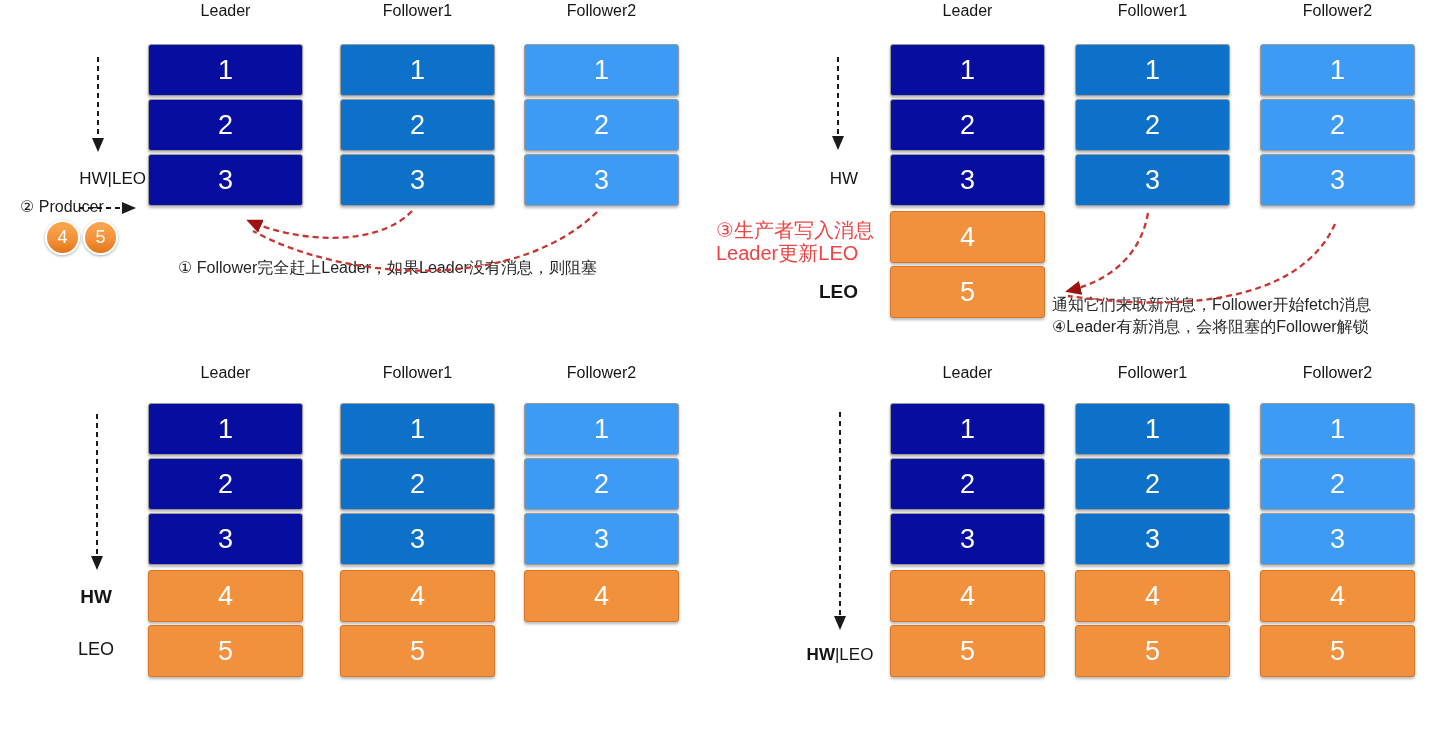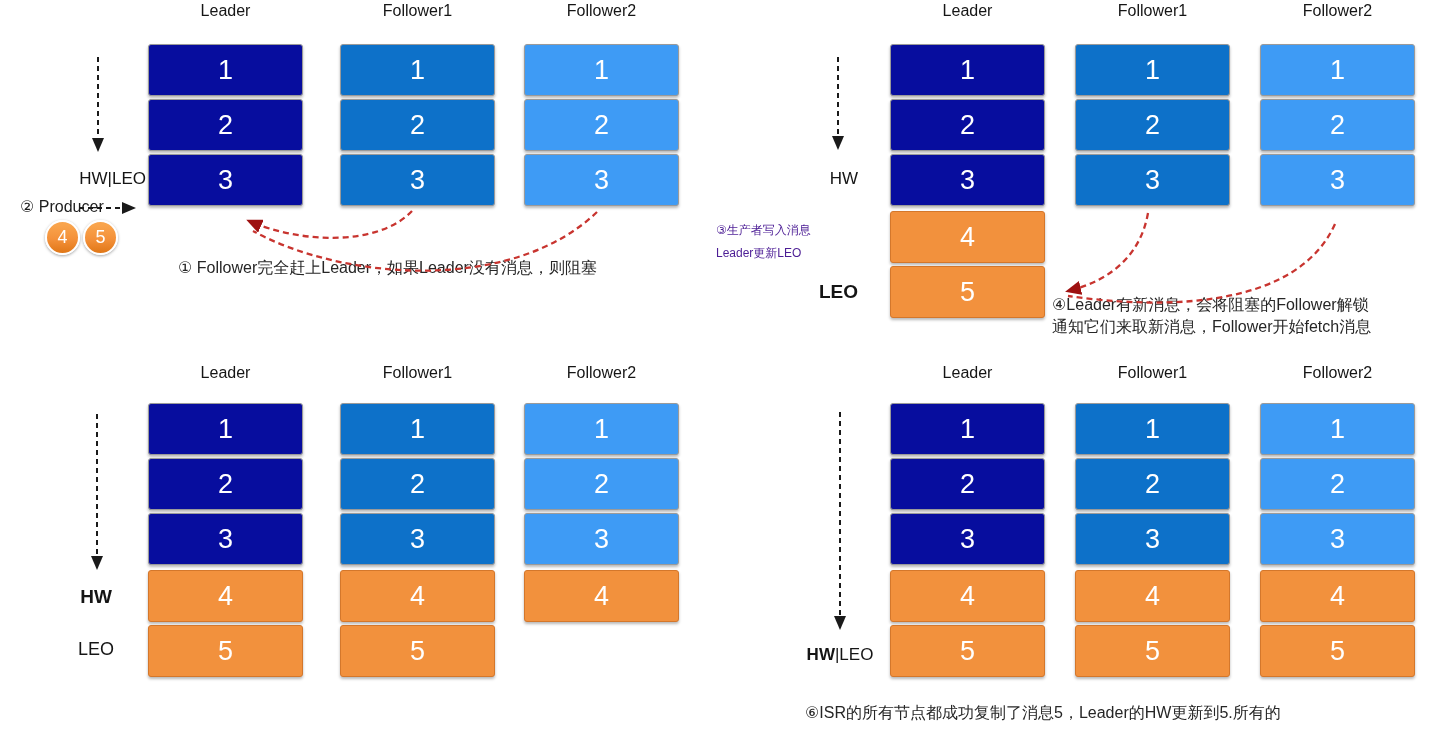--- a/index.html
+++ b/index.html
@@ -11,21 +11,21 @@
   .col-header{position:absolute;width:155px;text-align:center;font-size:16px;color:#151515;}
   .block{position:absolute;width:155px;height:52px;border-radius:3px;
     display:flex;align-items:center;justify-content:center;
     color:#fff;font-size:27px;box-shadow:0 2px 3px rgba(0,0,0,.28);}
   .b-leader{background:var(--c-leader);border:1px solid var(--c-blueborder);}
   .b-follower1{background:var(--c-f1);border:1px solid var(--c-blueborder);}
   .b-follower2{background:var(--c-f2);border:1px solid var(--c-blueborder);}
   .b-new{background:var(--c-new);border:1px solid var(--c-newborder);}
   .side-label{position:absolute;color:#151515;white-space:nowrap;}
   .caption{position:absolute;font-size:16px;color:#262626;line-height:22px;white-space:nowrap;}
-  .note{position:absolute;font-size:12px;color:#4c1d95;line-height:23px;white-space:nowrap;}
+  .note{position:absolute;font-size:20px;color:#ef4444;line-height:23px;white-space:nowrap;}
   .producer-label{position:absolute;font-size:16px;color:#1d1d1d;white-space:nowrap;}
   .badge{position:absolute;width:35px;height:35px;border-radius:50%;
     background:linear-gradient(180deg,#F9A44C 10%,var(--c-badge) 55%,#E07717 100%);
     border:2px solid #fff;box-shadow:0 1px 3px rgba(0,0,0,.35);
     color:#fff;display:flex;align-items:center;justify-content:center;font-size:18px;}
   .black-dash{fill:none;stroke:var(--c-black);stroke-width:2;stroke-dasharray:5 4;}
   .red-dash{fill:none;stroke:var(--c-red);stroke-width:2.3;stroke-dasharray:6 4;}
   #mBlack path{fill:var(--c-black);} #mRed path{fill:var(--c-redhead);}
 </style>
 </head>
@@ -89,22 +89,22 @@
       <div class="block b-follower2" style="left: 1260px; top: 44px;">1</div>
       <div class="block b-follower2" style="left: 1260px; top: 99px;">2</div>
       <div class="block b-follower2" style="left: 1260px; top: 154px;">3</div>
       <div class="side-label" style="left: 770px; top: 169px; width: 88px; text-align: right; font-size: 17px;"><span>HW</span></div>
       <div class="side-label" style="left: 770px; top: 281px; width: 88px; text-align: right; font-size: 19px;"><span style="font-weight: bold;">LEO</span></div>
       <div class="note" style="left: 716px; top: 219px;">
         <div>③生产者写入消息</div>
         <div>Leader更新LEO</div>
       </div>
       <div class="caption" style="left: 1052px; top: 294px;">
+        <div>通知它们来取新消息，Follower开始fetch消息</div>
         <div>④Leader有新消息，会将阻塞的Follower解锁</div>
-        <div>通知它们来取新消息，Follower开始fetch消息</div>
       </div>
     </div>
     <div class="panel">
       <div class="col-header" style="left: 148px; top: 364px;">Leader</div>
       <div class="block b-leader" style="left: 148px; top: 403px;">1</div>
       <div class="block b-leader" style="left: 148px; top: 458px;">2</div>
       <div class="block b-leader" style="left: 148px; top: 513px;">3</div>
       <div class="block b-new" style="left: 148px; top: 570px;">4</div>
       <div class="block b-new" style="left: 148px; top: 625px;">5</div>
       <div class="col-header" style="left: 340px; top: 364px;">Follower1</div>
@@ -137,16 +137,15 @@
       <div class="block b-new" style="left: 1075px; top: 570px;">4</div>
       <div class="block b-new" style="left: 1075px; top: 625px;">5</div>
       <div class="col-header" style="left: 1260px; top: 364px;">Follower2</div>
       <div class="block b-follower2" style="left: 1260px; top: 403px;">1</div>
       <div class="block b-follower2" style="left: 1260px; top: 458px;">2</div>
       <div class="block b-follower2" style="left: 1260px; top: 513px;">3</div>
       <div class="block b-new" style="left: 1260px; top: 570px;">4</div>
       <div class="block b-new" style="left: 1260px; top: 625px;">5</div>
       <div class="side-label" style="left: 788px; top: 645px; width: 104px; text-align: center; font-size: 17px;"><span style="font-weight: bold;">HW</span><span>|LEO</span></div>
       <div class="caption" style="left: 805px; top: 702px;">
-        <div>⑥ISR的所有节点都成功复制了消息5，Leader的HW更新到5.所有的</div>
       </div>
     </div>
   </div>
 
 </body></html>

